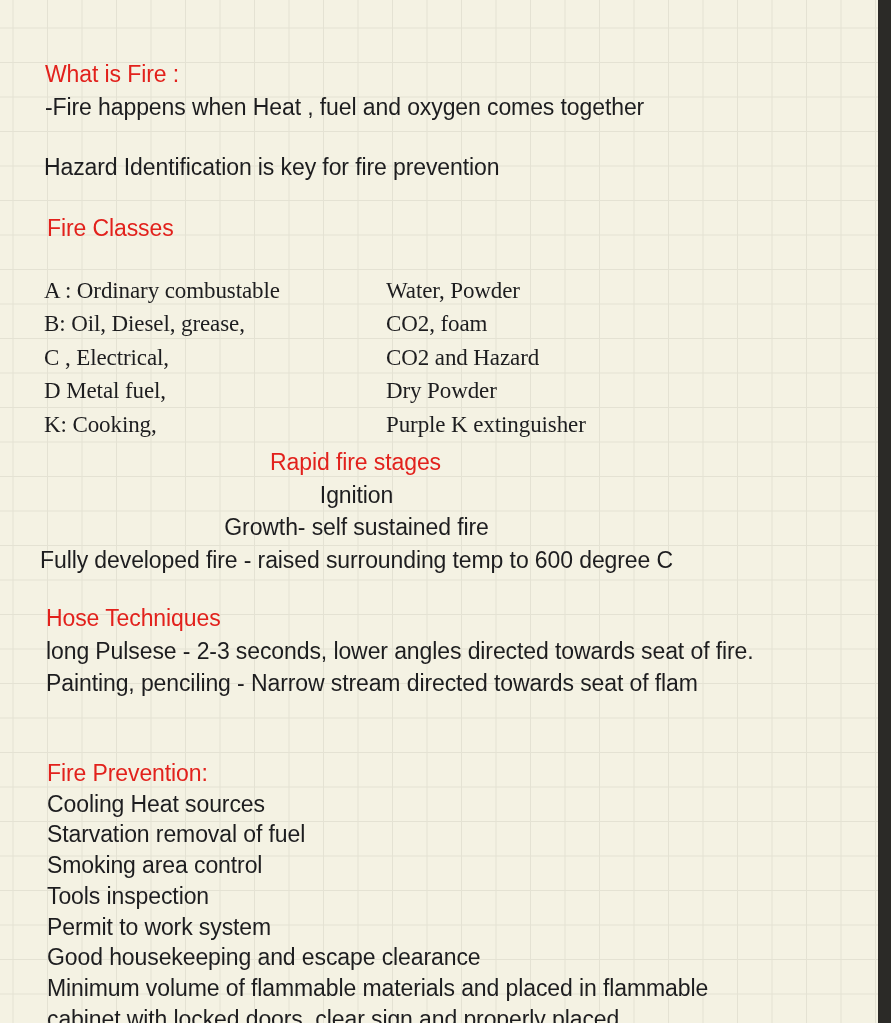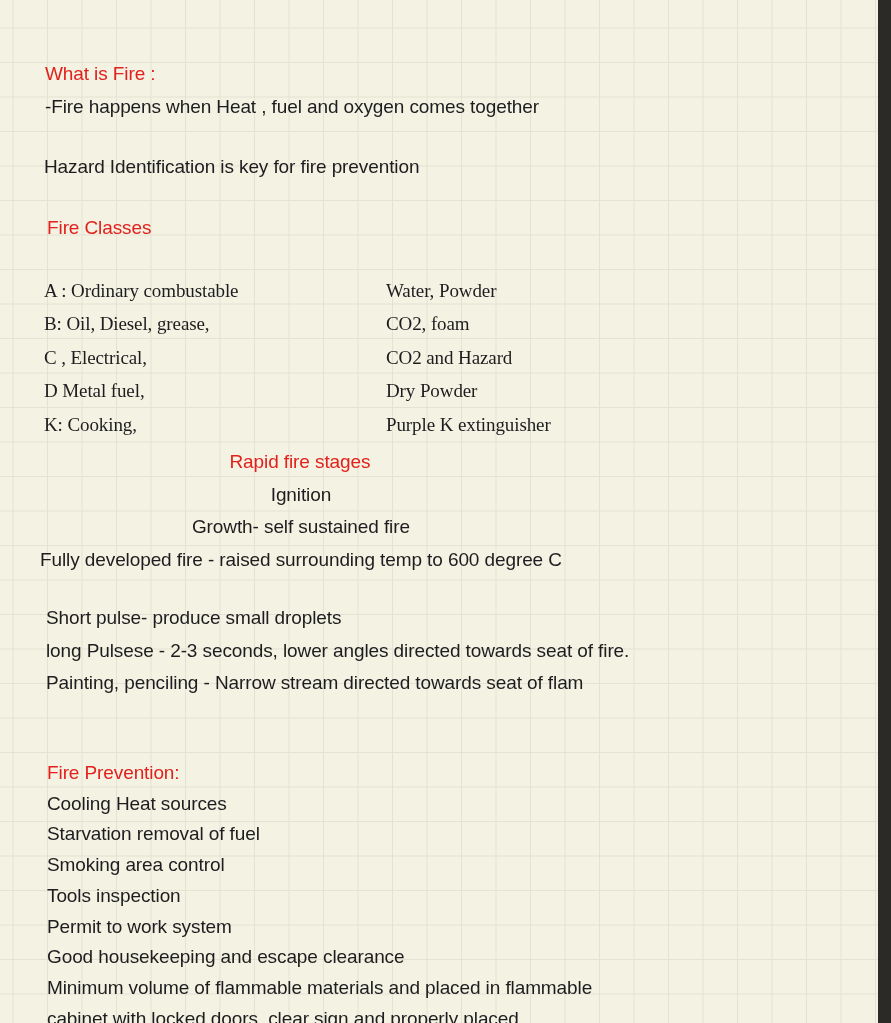--- a/index.html
+++ b/index.html
@@ -19,21 +19,21 @@
     position: absolute;
     left: 0; top: 0;
     width: 878px; height: 1023px;
     background-color: #f4f2e3;
     background-image:
       linear-gradient(to right, #e4e2d3 1px, transparent 1px),
       linear-gradient(to bottom, #e4e2d3 1px, transparent 1px);
     background-size: 34.5px 34.5px;
     background-position: 12.5px 27.5px;
     color: #1d1d1f;
-    font-size: 19px;
+    font-size: 23px;
     letter-spacing: -0.1px;
   }
   
   .edge {
     position: absolute;
     right: 0; top: 0;
     width: 13px; height: 1023px;
     background: #2b2a27;
   }
   .block { position: absolute; white-space: nowrap; }
@@ -98,21 +98,21 @@
     </section>
 
     <section class="block b5">
       <div class="line heading">Rapid fire stages</div>
       <div class="line">Ignition</div>
       <div class="line">Growth- self sustained fire</div>
       <div class="line">Fully developed fire - raised surrounding temp to 600 degree C</div>
     </section>
 
     <section class="block b6">
-      <div class="line">Short pulse- produce small droplets</div>
+      <div class="line heading">Hose Techniques</div>
       <div class="line">long Pulsese - 2-3 seconds, lower angles directed towards seat of fire.</div>
       <div class="line">Painting, penciling - Narrow stream directed towards seat of flam</div>
     </section>
 
     <section class="block b7">
       <div class="line heading">Fire Prevention:</div>
       <div class="line">Cooling Heat sources</div>
       <div class="line">Starvation removal of fuel</div>
       <div class="line">Smoking area control</div>
       <div class="line">Tools inspection</div>

